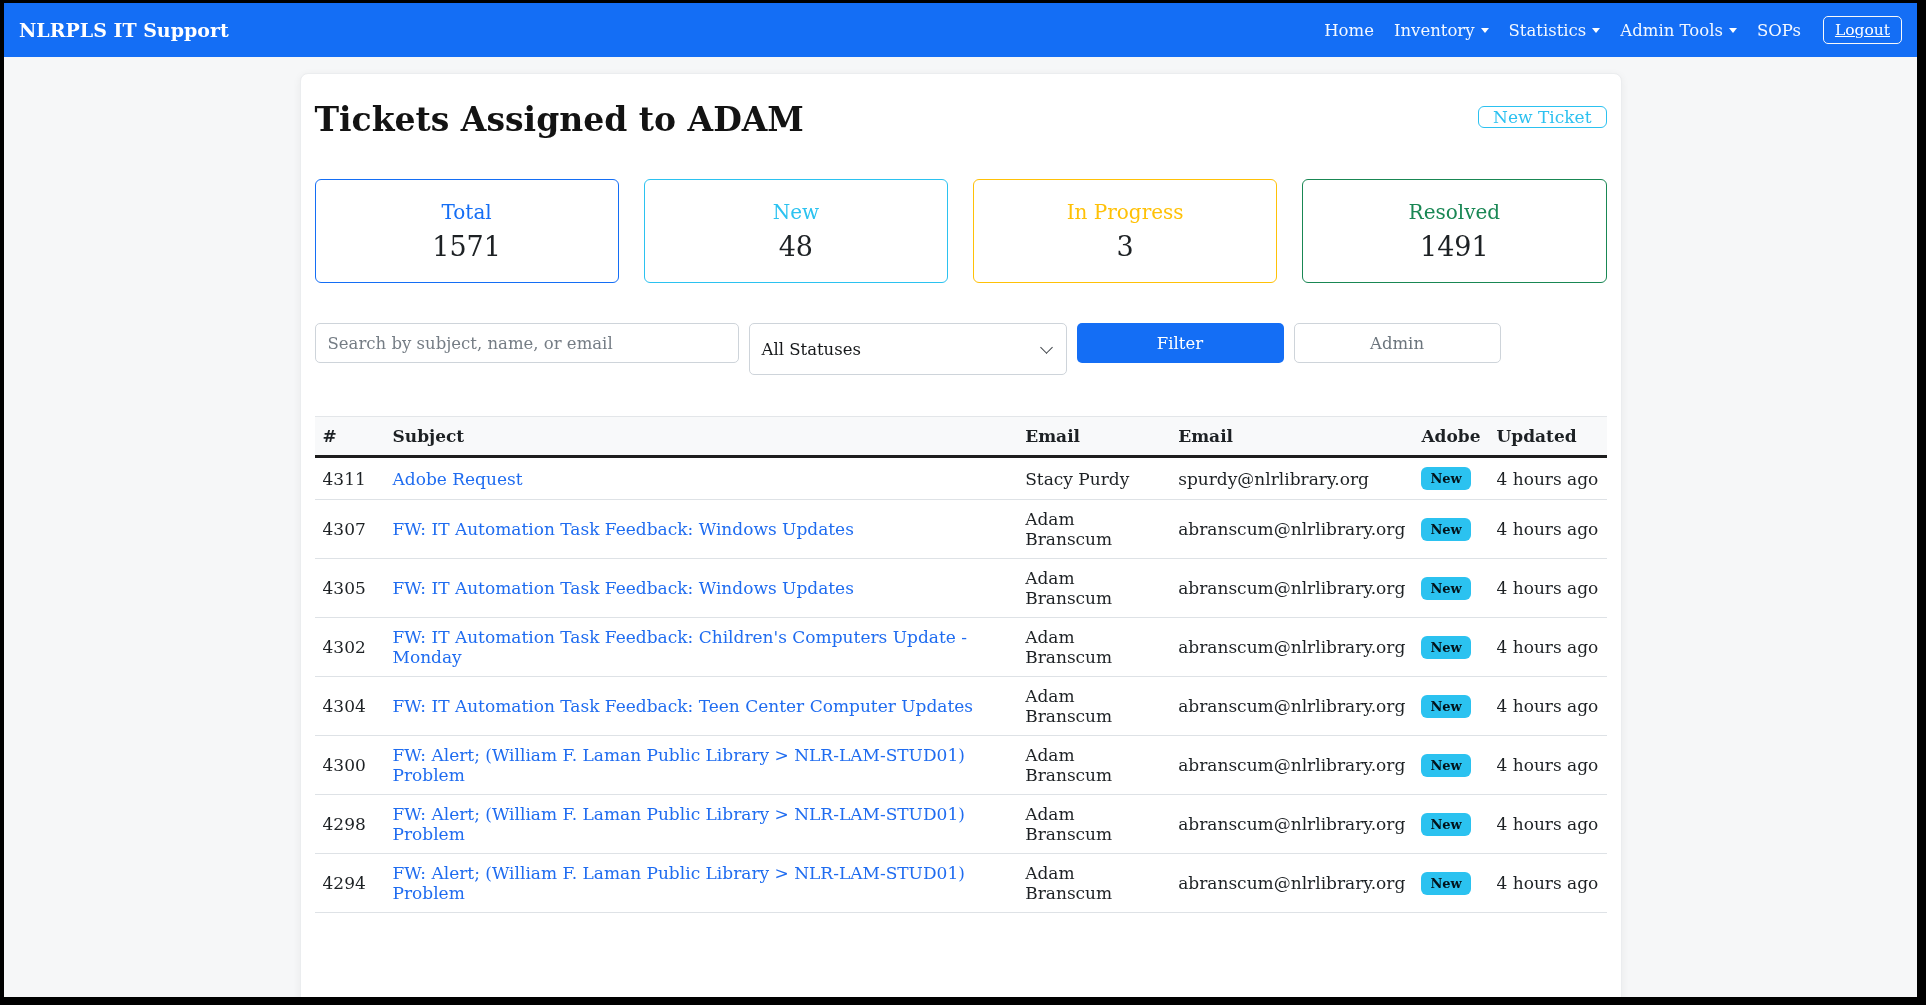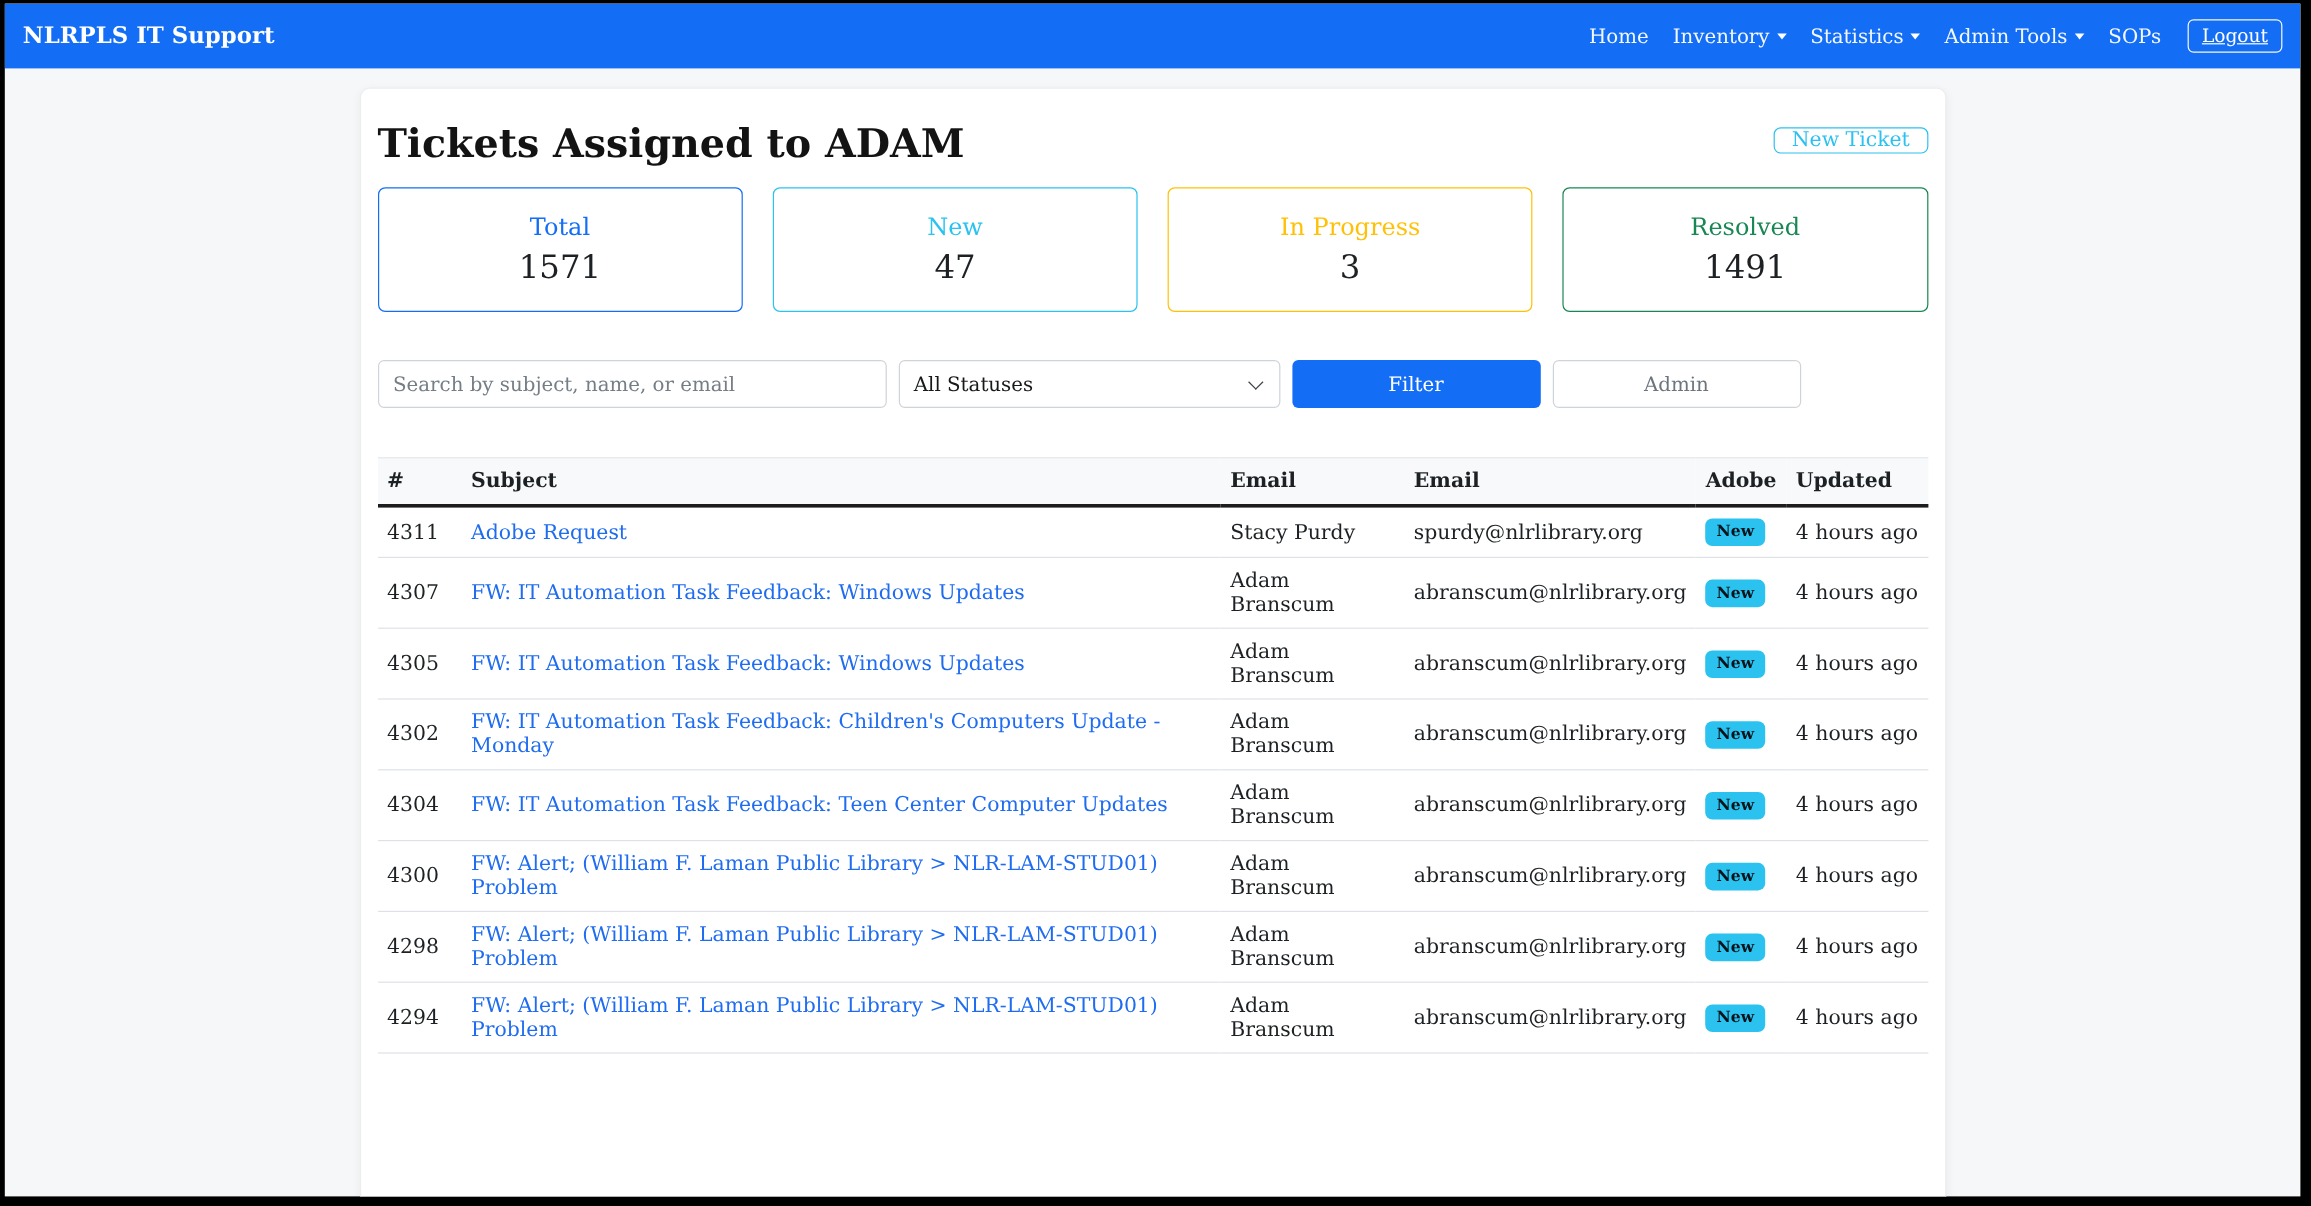--- a/index.html
+++ b/index.html
@@ -46,37 +46,37 @@
     padding: 26px 14px 20px; min-height: 1100px;
   }
   .title-row { display: flex; justify-content: space-between; align-items: flex-start; }
   h1.page-title { margin: 0; font-size: 33px; color: #131313; font-weight: 700; }
   .new-ticket-btn {
     margin-top: 6px; background: #fff; color: #2cc1f0;
     border: 1px solid #2cc1f0; border-radius: 6px;
     padding: 0 14px; font-size: 17px; cursor: pointer; font-family: inherit;
   }
   
-  .stats-row { display: flex; gap: 25px; margin-top: 17px; }
+  .stats-row { display: flex; gap: 25px; margin-top: 40px; }
   .stat-card {
     flex: 1; height: 104px; border: 1px solid #999; border-radius: 6px;
     display: flex; flex-direction: column; align-items: center; justify-content: center;
     gap: 7px; background: #fff;
   }
   .stat-label { font-size: 20px; }
   .stat-value { font-size: 27px; color: #1d2124; }
   
   .filter-row { display: flex; gap: 10px; margin-top: 40px; }
   .search-input {
     width: 424px; height: 40px; border: 1px solid #ced4da; border-radius: 5px;
     padding: 0 12px; font-size: 16.5px; color: #333; font-family: inherit; outline: none;
   }
   .search-input::placeholder { color: #757d85; }
   .select-box {
-    width: 318px; height: 40px; border: 1px solid #ced4da; border-radius: 5px;
+    width: 318px; height: 52px; border: 1px solid #ced4da; border-radius: 5px;
     display: flex; align-items: center; justify-content: space-between;
     padding: 0 15px 0 12px; font-size: 16.5px; color: #16181a;
     background: #fff; cursor: pointer;
   }
   .chevron {
     width: 9px; height: 9px; margin-top: -4px;
     border-right: 1.7px solid #3c4146; border-bottom: 1.7px solid #3c4146;
     transform: rotate(45deg);
   }
   .btn-filter {
@@ -153,21 +153,21 @@
 
       <div class="stats-row">
 
           <div class="stat-card" style="border-color: rgb(20, 110, 245);">
             <div class="stat-label" style="color: rgb(20, 110, 245);">Total</div>
             <div class="stat-value">1571</div>
           </div>
 
           <div class="stat-card" style="border-color: rgb(43, 194, 240);">
             <div class="stat-label" style="color: rgb(43, 194, 240);">New</div>
-            <div class="stat-value">47</div>
+            <div class="stat-value">48</div>
           </div>
 
           <div class="stat-card" style="border-color: rgb(255, 193, 7);">
             <div class="stat-label" style="color: rgb(255, 193, 7);">In Progress</div>
             <div class="stat-value">3</div>
           </div>
 
           <div class="stat-card" style="border-color: rgb(25, 135, 84);">
             <div class="stat-label" style="color: rgb(25, 135, 84);">Resolved</div>
             <div class="stat-value">1491</div>

